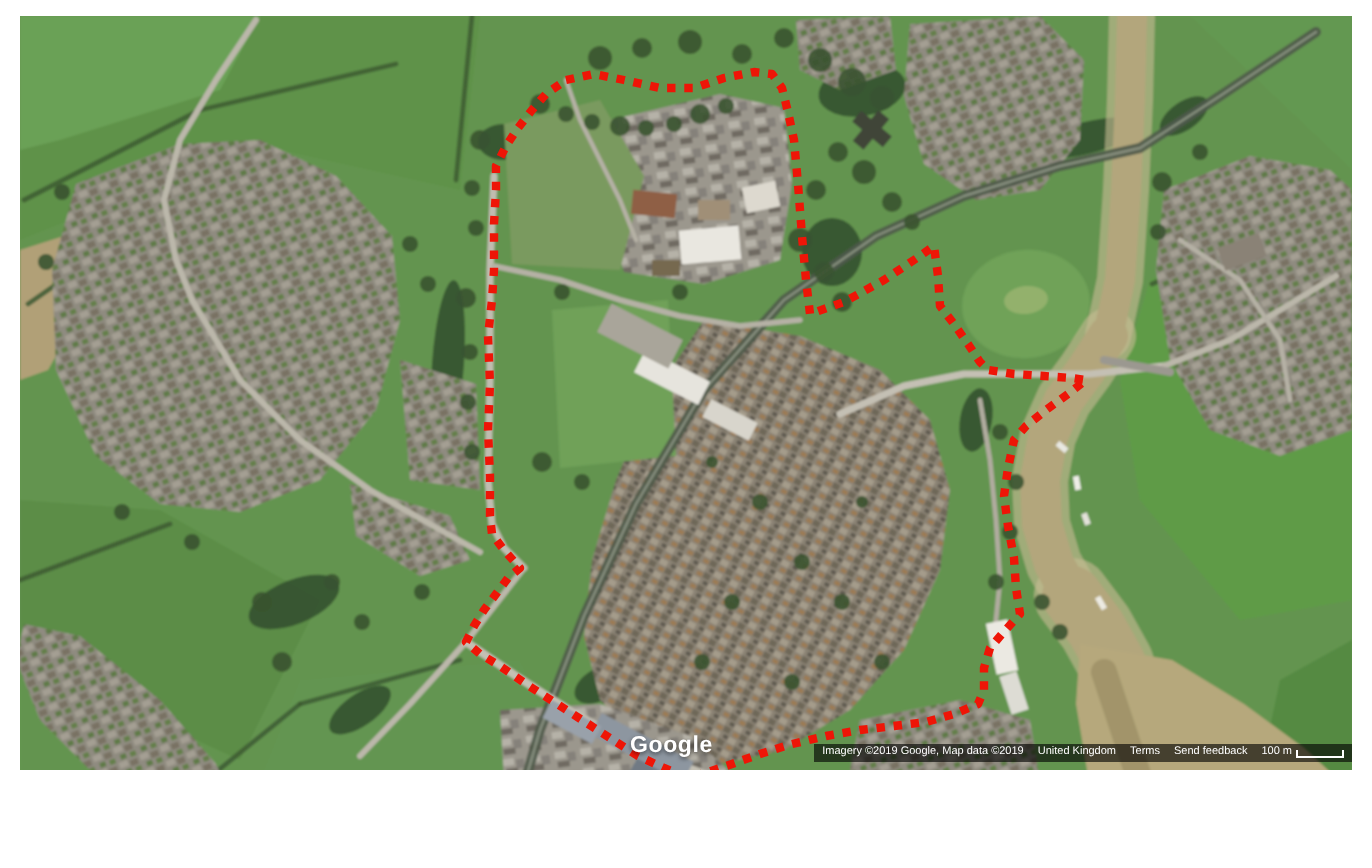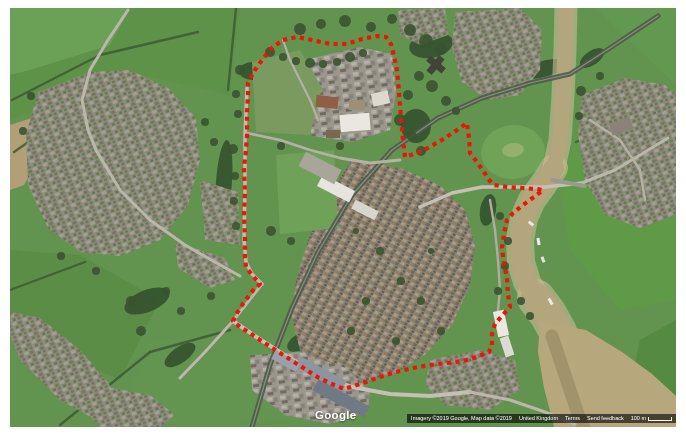--- a/index.html
+++ b/index.html
@@ -1,17 +1,17 @@
 <!DOCTYPE html>
 <html><head>
 <meta charset="utf-8">
 <style>
   html,body{margin:0;padding:0;background:#fff;font-family:"Liberation Sans",sans-serif;}
   .viewport{position:relative;width:686px;height:434px;background:#fff;overflow:hidden;}
-  .map{position:absolute;left:10px;top:8px;width:666px;height:419px;overflow:hidden;background:#649450;}
+  .map{position:absolute;left:10px;top:8px;width:666px;height:377px;overflow:hidden;background:#649450;}
   .map svg{position:absolute;left:0;top:0;display:block;}
   .logo{position:absolute;left:305px;bottom:6px;color:#fff;font-size:11.5px;font-weight:600;
         letter-spacing:.3px;text-shadow:0 1px 2px rgba(0,0,0,.55);cursor:pointer;user-select:none;}
   .attr{position:absolute;right:0;bottom:4px;display:flex;align-items:center;gap:7px;
         background:rgba(0,0,0,.62);color:#fff;font-size:5.5px;line-height:9px;height:9px;
         padding:0 4px;white-space:nowrap;}
   .attr a{color:#fff;text-decoration:none;cursor:pointer;}
   .scale{display:flex;align-items:center;gap:2px;cursor:pointer;}
   .scale-bar{width:22px;height:3px;border:1px solid #fff;border-top:none;display:inline-block;}
 </style>

